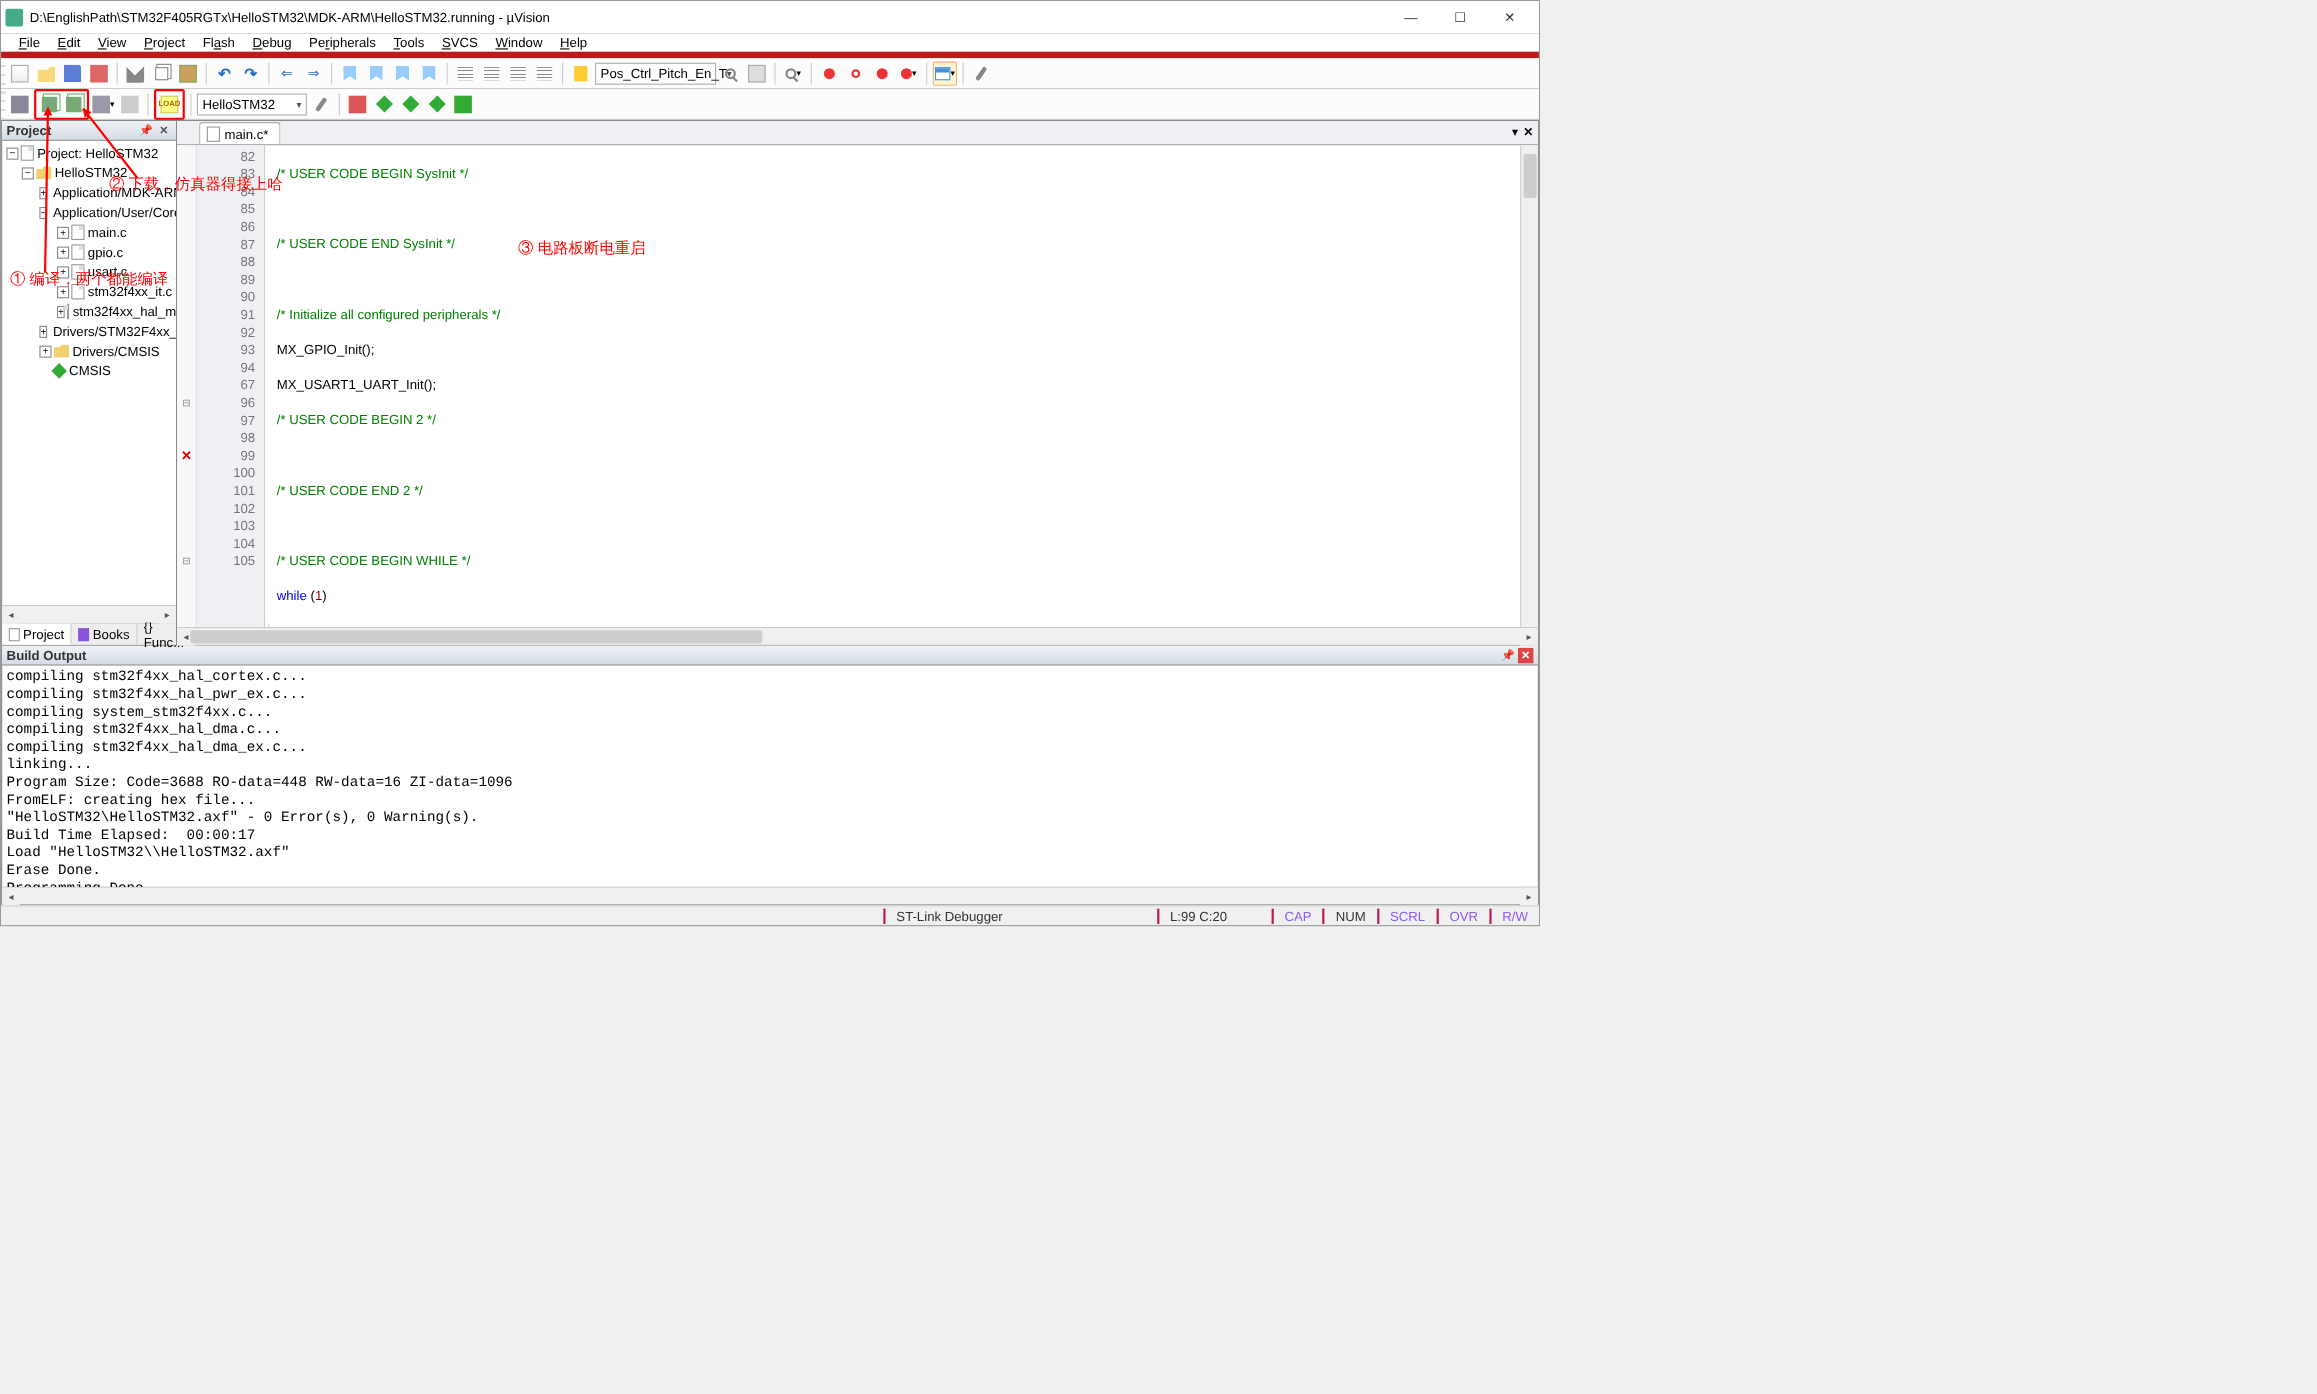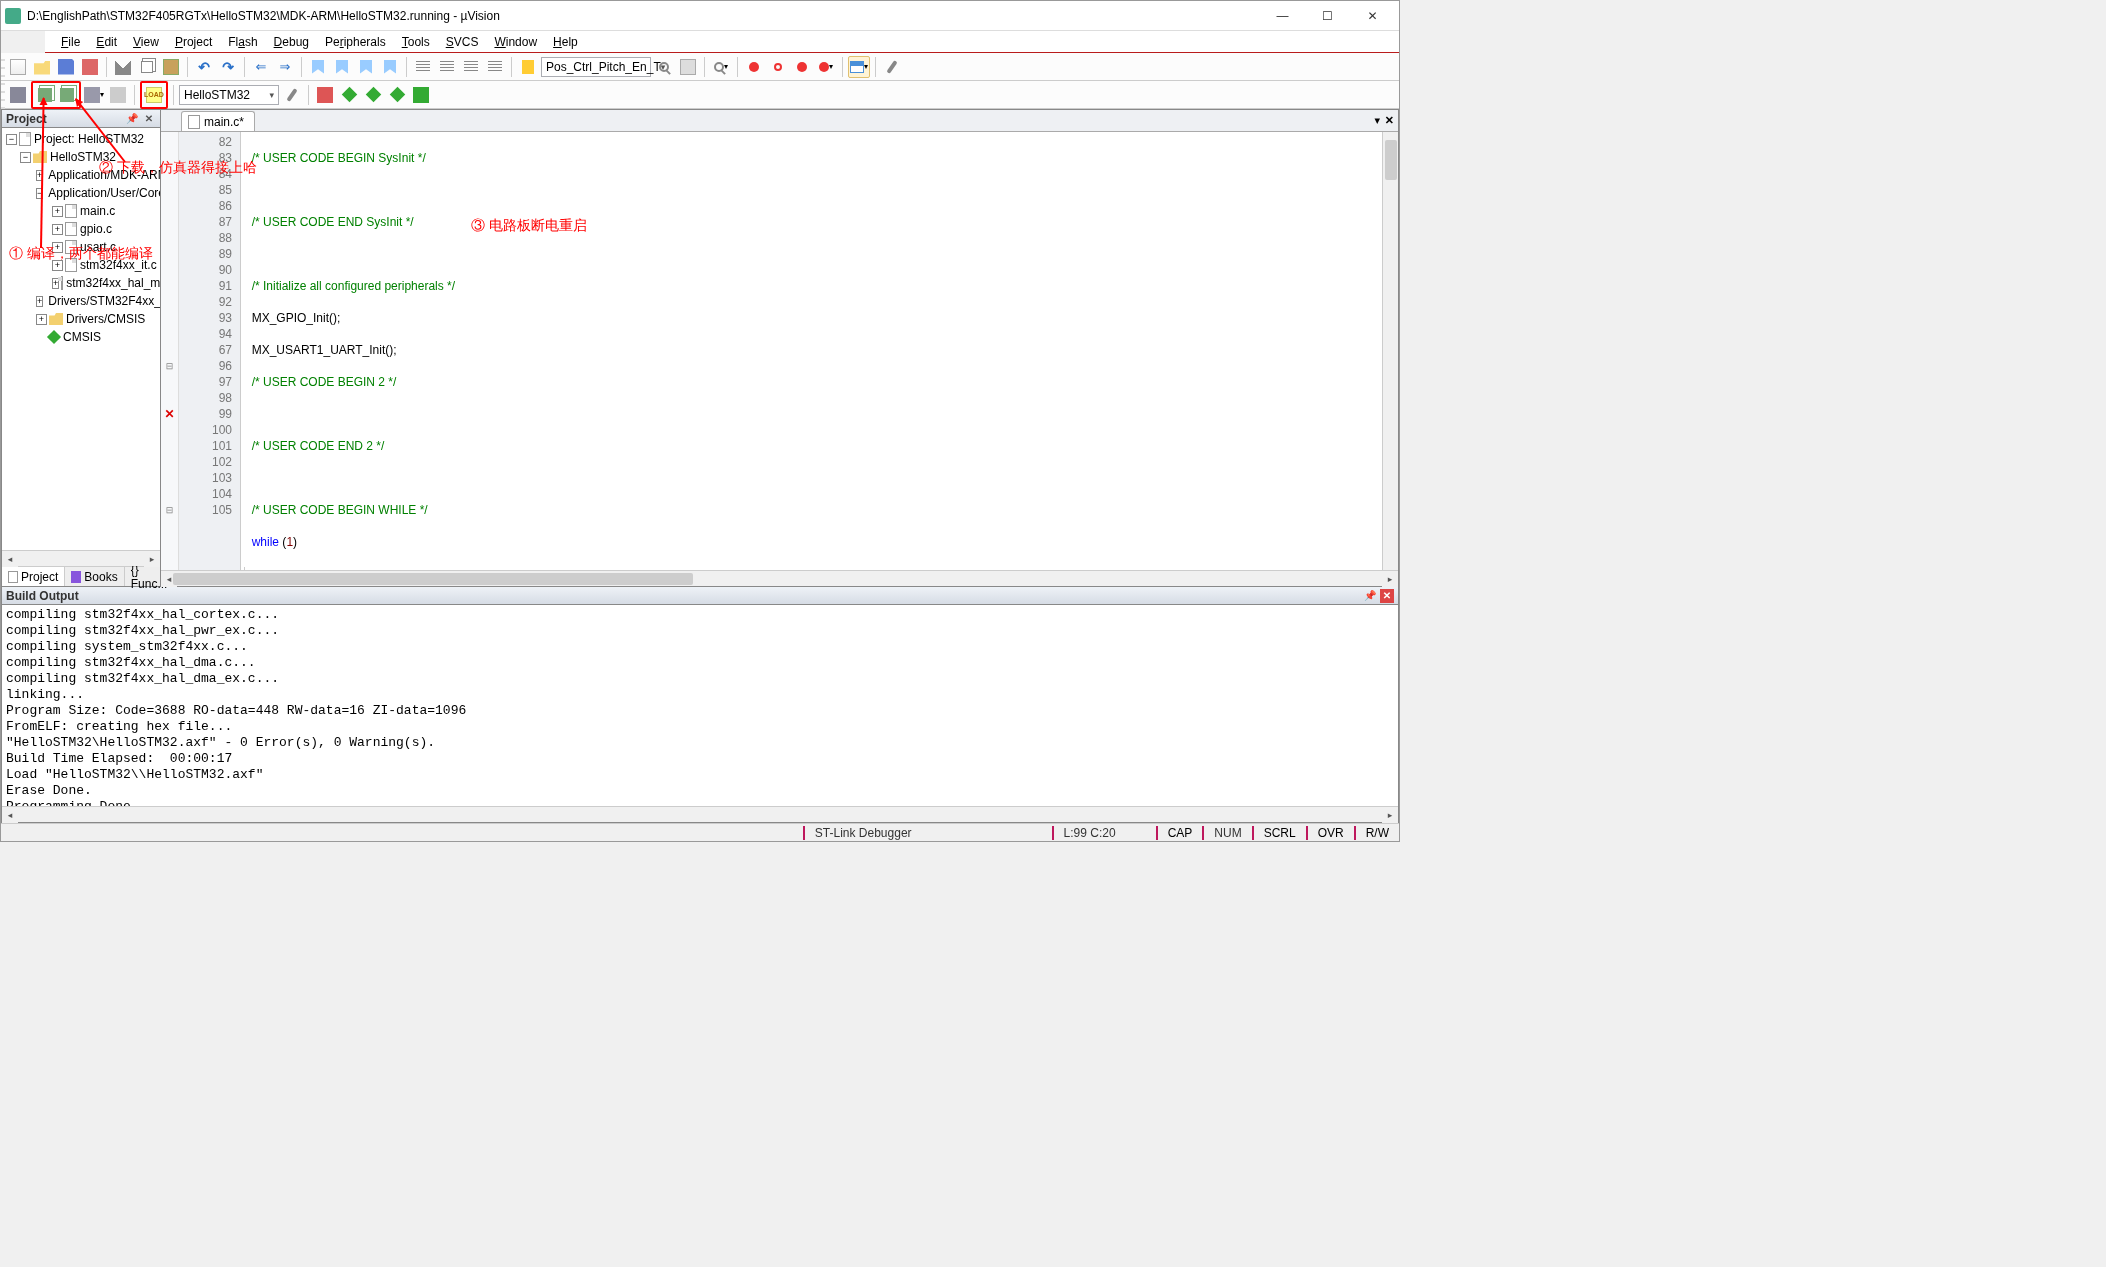--- a/index.html
+++ b/index.html
@@ -3,21 +3,21 @@
 <meta charset="utf-8">
 <style>
 * { margin:0; padding:0; box-sizing:border-box; font-family:"Segoe UI","Microsoft YaHei",Tahoma,sans-serif; font-size:12px; }
 body { background:#f0f0f0; width:1400px; height:842px; position:relative; overflow:hidden; border:1px solid #999; }
 
 .titlebar { height:30px; background:#fff; display:flex; align-items:center; padding:0 4px; border-bottom:1px solid #ddd; }
 .titlebar .app-icon { width:16px; height:16px; background:#4a8; margin-right:6px; border-radius:2px; }
 .titlebar .title { flex:1; font-size:12px; color:#000; }
 .titlebar .win-btn { width:45px; height:28px; display:flex; align-items:center; justify-content:center; color:#333; }
 
-.menubar { height:22px; background:#fff; display:flex; align-items:center; padding:0 8px; border-bottom:1px solid #b91c1c;margin-left:44px; }
+.menubar { height:22px; background:#fff; display:flex; align-items:center; padding:0 8px; border-bottom:6px solid #b91c1c; }
 .menu-item { padding:2px 8px; font-size:12px; cursor:default; }
 .menu-item span.ul { text-decoration:underline; }
 
 .toolbar { height:28px; background:#fcfcfc; border-bottom:1px solid #ccc; display:flex; align-items:center; padding:0 6px; gap:2px; }
 .tb-btn { width:22px; height:22px; display:flex; align-items:center; justify-content:center; border:1px solid transparent; border-radius:2px; }
 .tb-sep { width:1px; height:20px; background:#ccc; margin:0 3px; }
 .tb-combo { width:110px; height:20px; border:1px solid #abadb3; background:#fff; font-size:11px; padding:0 4px; display:flex; align-items:center; }
 .tb-combo .arr { margin-left:auto; color:#555; font-size:9px; }
 
 .ico { width:16px; height:16px; display:inline-block; }
@@ -89,21 +89,21 @@
 .hscroll-arr { position:absolute; top:0; width:16px; height:16px; background:#f0f0f0; text-align:center; font-size:9px; line-height:16px; color:#555; }
 .vscroll-ed { position:absolute; right:0; top:0; bottom:0; width:16px; background:#f0f0f0; border-left:1px solid #ccc; }
 .vscroll-ed .vthumb { position:absolute; left:2px; width:12px; height:40px; top:8px; background:#cdcdcd; border-radius:2px; }
 
 .build-output { height:236px; border:1px solid #888; border-top:none; background:#fff; display:flex; flex-direction:column; margin:0; }
 .build-body { flex:1; font-family:Consolas,'Courier New',monospace; font-size:13px; line-height:16px; padding:2px 4px; white-space:pre; overflow:auto; color:#000; }
 .build-hscroll { height:16px; background:#f0f0f0; border-top:1px solid #ccc; position:relative; }
 
 .statusbar { height:18px; background:#f0f0f0; border-top:1px solid #ccc; display:flex; align-items:center; font-size:11px; color:#333; }
 .status-cell { padding:0 10px; border-left:2px solid #be185d; }
-.status-cell.dim { color:#000000; }
+.status-cell.dim { color:#8b5cf6; }
 
 .annot { position:absolute; color:#f00; font-size:14px; font-weight:500; pointer-events:none; z-index:100; font-family:"Microsoft YaHei",sans-serif; }
 .arrow-line { position:absolute; background:#f00; z-index:99; transform-origin:left center; }
 .arrow-line::after { content:''; position:absolute; right:-1px; top:-3px; border-left:8px solid #f00; border-top:4px solid transparent; border-bottom:4px solid transparent; }
 
 .left-strip { position:absolute; left:-2px; top:58px; width:6px; height:430px; background:repeating-linear-gradient(#ddd 0 2px, transparent 2px 8px); }
 </style>
 </head>
 <body>
 

